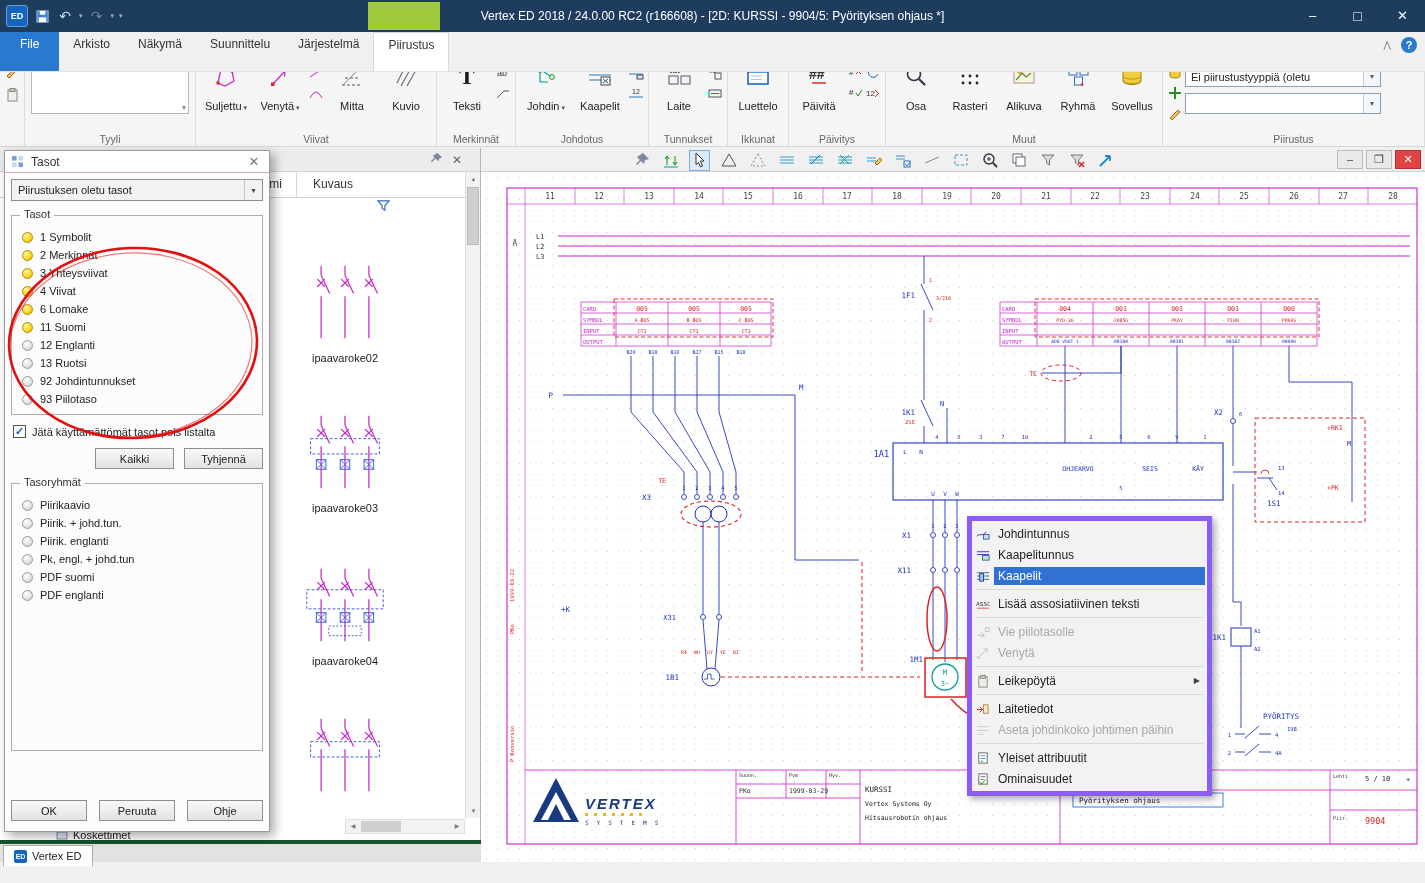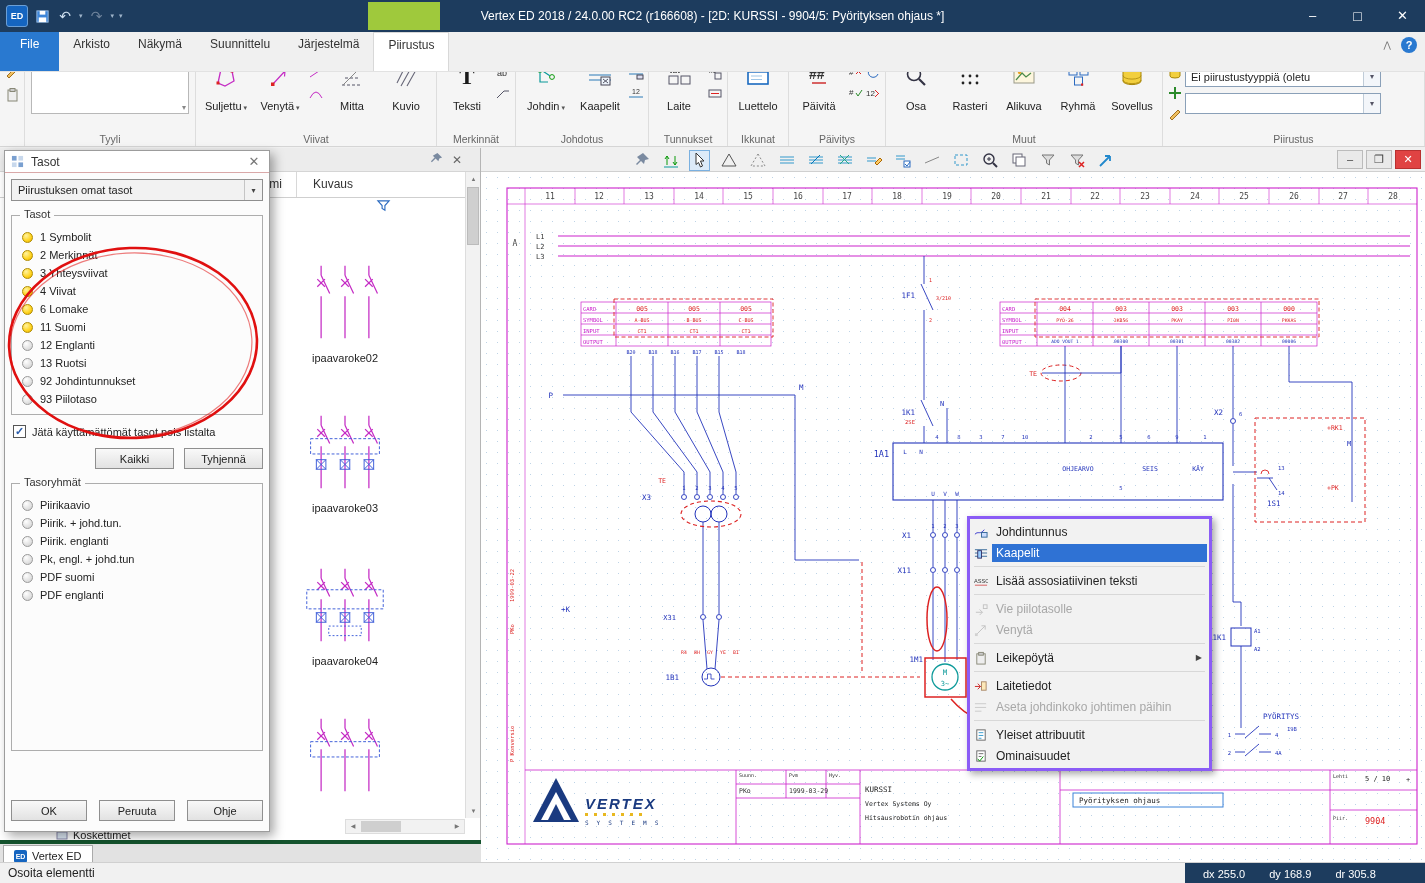--- a/index.html
+++ b/index.html
@@ -85,21 +85,21 @@
 .dticon svg{width:18px;height:18px;}
 .dticon.active{background:#dceaf8;border:1px solid #7ab0e0;}
 .dt-winbtns{position:absolute;right:4px;top:2px;display:flex;gap:3px;}
 .dt-winbtn{width:26px;height:19px;background:#e9e9e9;border:1px solid #bbb;font-size:11px;text-align:center;line-height:16px;color:#444;}
 .dt-winbtn.close{background:#e04343;border-color:#b83030;color:#fff;}
 .canvas{position:absolute;left:0;top:24px;width:944px;height:690px;background:#fff;background-image:radial-gradient(circle,#bed3e6 0.8px,transparent 1px);background-size:11px 11px;overflow:hidden;}
 .canvas svg{position:absolute;left:0;top:0;}
 .sch text{font-family:"DejaVu Sans Mono",monospace;}
 
 
-.context-menu{position:absolute;left:967px;top:516px;width:245px;background:#f2f2f2;border:3px solid #8b5cf6;box-shadow:3px 3px 7px rgba(0,0,0,.35);z-index:50;padding:2px 0;}
+.context-menu{position:absolute;left:967px;top:516px;width:245px;background:#f2f2f2;border:5px solid #8b5cf6;box-shadow:3px 3px 7px rgba(0,0,0,.35);z-index:50;padding:2px 0;}
 .cm-item{display:flex;align-items:center;height:21px;position:relative;}
 .cm-icon{width:22px;display:flex;justify-content:center;flex:none;}
 .cm-icon svg{width:14px;height:14px;}
 .cm-label{flex:1;font-size:12px;color:#222;padding:2px 6px 2px 4px;margin-right:2px;white-space:nowrap;overflow:hidden;}
 .cm-item.sel .cm-label{background:#2f72d4;color:#fff;}
 .cm-item.dis .cm-label{color:#a8a8a8;}
 .cm-item.dis .cm-icon{opacity:.45;}
 .cm-sep{height:1px;background:#d8d8d8;margin:3px 4px;}
 .cm-sub{position:absolute;right:7px;font-size:8px;color:#444;}
 
@@ -963,20 +963,29 @@
   <div class="context-menu">
     <div class="cm-item">
       <span class="cm-icon">
           <svg viewBox="0 0 15 15">
             <path d="M1 10 C4 6 7 11 11 5" stroke="#33c" fill="none"></path>
             <rect x="8" y="8" width="6" height="5" fill="#cdf" stroke="#369"></rect>
           </svg>
         </span>
       <span class="cm-label">Johdintunnus</span>
     </div>
+    <div class="cm-item">
+      <span class="cm-icon">
+          <svg viewBox="0 0 15 15">
+            <path d="M1 4 h13 M1 7 h13" stroke="#33c"></path>
+            <rect x="7" y="8" width="7" height="5" fill="#cdf" stroke="#369"></rect>
+          </svg>
+        </span>
+      <span class="cm-label">Kaapelitunnus</span>
+    </div>
     <div class="cm-item sel">
       <span class="cm-icon">
           <svg viewBox="0 0 15 15">
             <path d="M1 4 h13 M1 7.5 h13 M1 11 h13" stroke="#369"></path>
             <rect x="4" y="5" width="4" height="8" fill="#9cf" stroke="#336"></rect>
           </svg>
         </span>
       <span class="cm-label">Kaapelit</span>
     </div>
     <div class="cm-sep"></div>
@@ -1065,21 +1074,21 @@
           <rect x="1" y="1" width="5" height="5" fill="#7aa0d0"></rect>
           <rect x="8" y="1" width="5" height="5" fill="#c8d8ec"></rect>
           <rect x="1" y="8" width="5" height="5" fill="#c8d8ec"></rect>
           <rect x="8" y="8" width="5" height="5" fill="#7aa0d0"></rect>
         </svg>
       <span class="ttl">Tasot</span>
       <span class="td-close">✕</span>
     </div>
     <div class="td-body">
       <div class="td-combo">
-        <span>Piirustuksen omat tasot</span>
+        <span>Piirustuksen oletu tasot</span>
         <span class="arrow">▾</span>
       </div>
 
       <div class="fieldset">
         <span class="legend">Tasot</span>
         <div class="layer-row">
             <span class="bulb on"></span>
             <span>1 Symbolit</span>
           </div>
         <div class="layer-row">
@@ -1171,22 +1180,14 @@
     </div>
   </div>
 
   <div class="bottom-strip">
     <div class="vx-tab">
       <span class="mini-logo">ED</span>
       <span>Vertex ED</span>
     </div>
   </div>
 
-  <div class="statusbar">
-    <span class="sb-left">Osoita elementti</span>
-    <div class="sb-right">
-      <span class="sb-val">dx 255.0</span>
-      <span class="sb-val">dy 168.9</span>
-      <span class="sb-val">dr 305.8</span>
-    </div>
-  </div>
 
 </div>
 
 </body></html>

